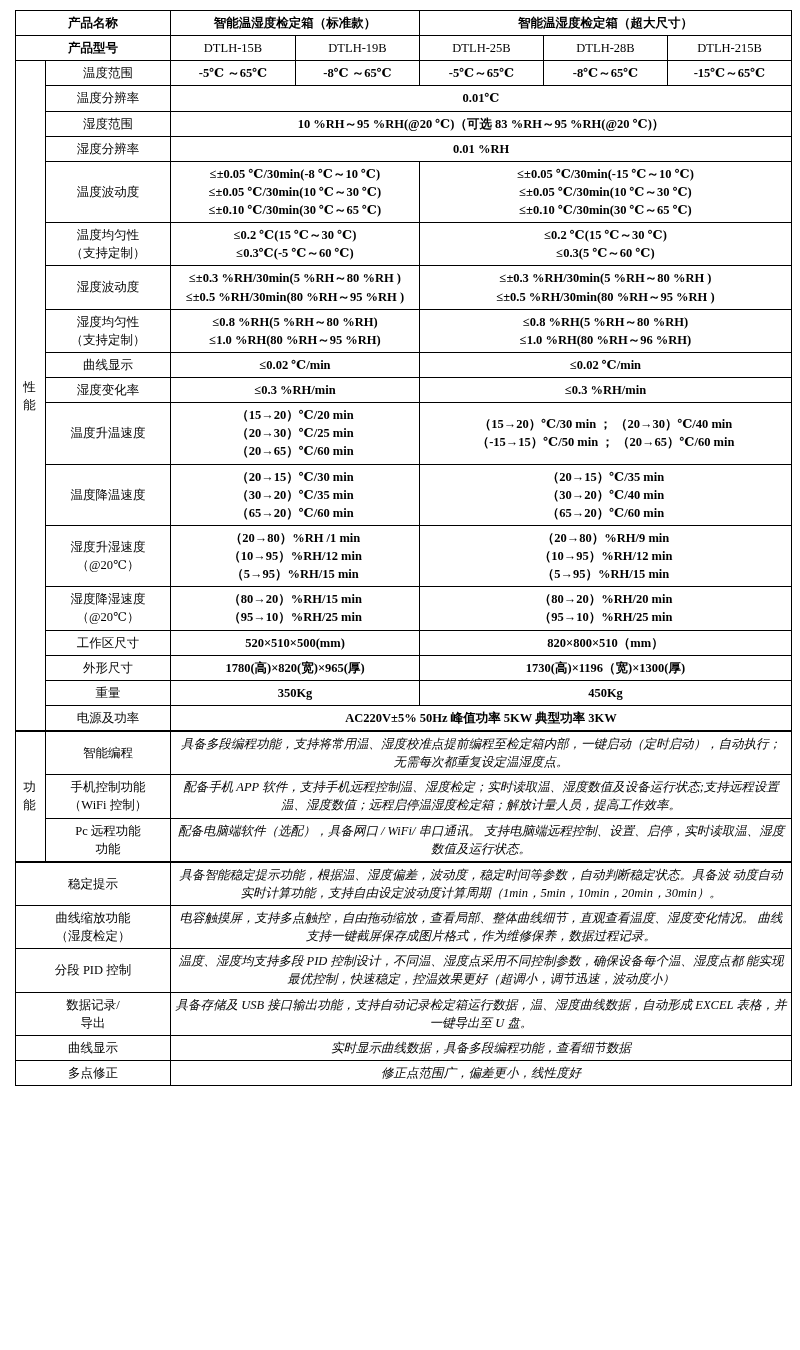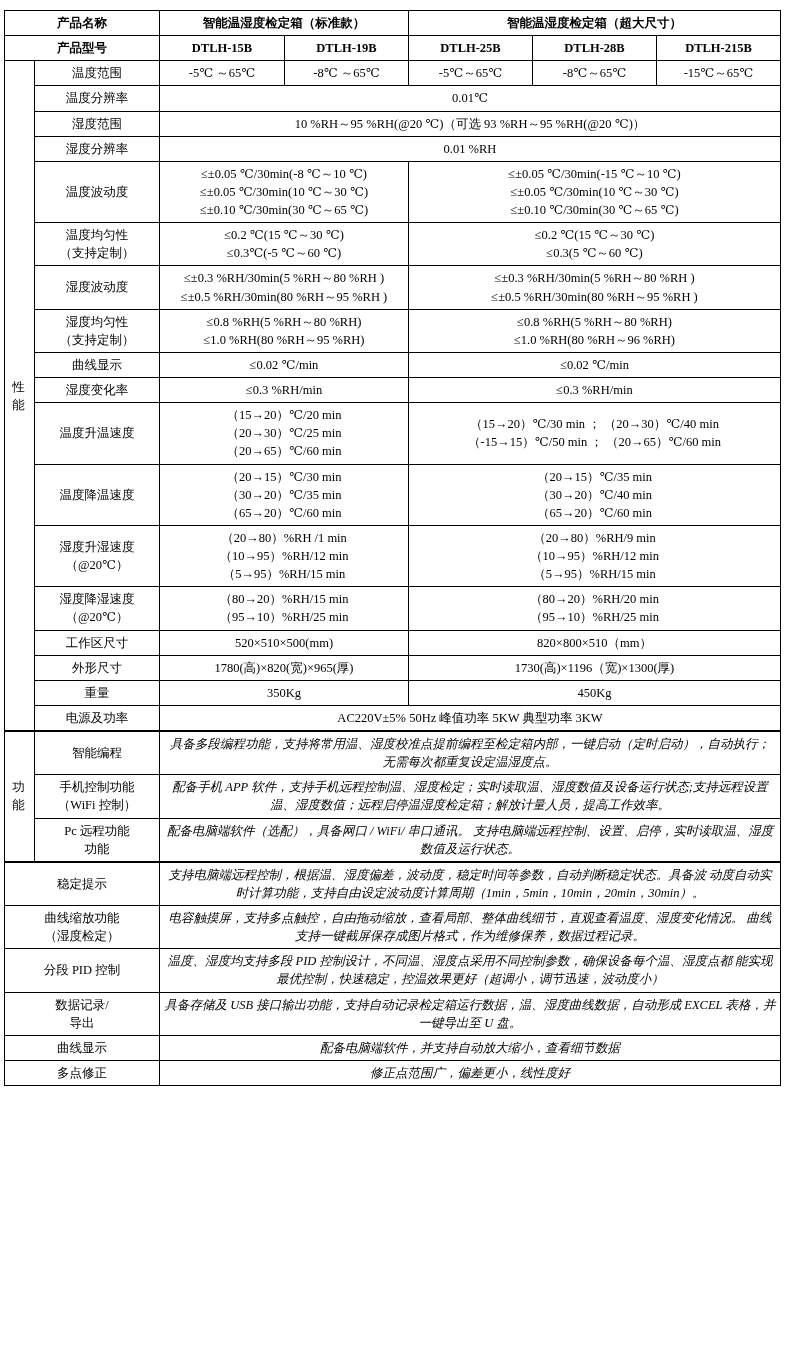--- a/index.html
+++ b/index.html
@@ -10,58 +10,59 @@
   body {
     width: 800px;
     height: 1350px;
     font-family: "Liberation Serif", "DejaVu Serif", serif;
     color: #000;
   }
   #sheet {
     width: 800px;
     height: 1350px;
     box-sizing: border-box;
-    padding: 10px 12px 10px 4px;
+    padding: 10px 12px 10px 15px;
   }
   table.spec {
     border-collapse: collapse;
     width: 776px;
     table-layout: fixed;
   }
   table.spec td {
     border: 1px solid #000;
     text-align: center;
     vertical-align: middle;
     font-size: 12.5px;
     line-height: 1.45;
     padding: 3px 4px;
     word-break: break-word;
   }
   td.hdr {
     font-weight: bold;
     font-size: 13.5px;
   }
   td.model {
-    font-weight: bold;
+    font-weight: normal;
     font-size: 13px;
   }
   td.rowlabel {
     font-size: 12.5px;
     margin-left: 29px;
   }
   td.sidelabel {
     font-size: 13.5px;
     font-weight: normal;
     letter-spacing: 2px;
   }
   td.sidelabel span {
     display: block;
   }
   td.val {
     font-size: 12.5px;
+    font-weight: bold;
   }
   td.lefttext {
     text-align: left;
     font-size: 12.5px;
     line-height: 1.5;
     padding: 5px 8px;
     font-style: italic;
   }
   .ml {
     display: block;
@@ -109,21 +110,21 @@
           <td class="val">-5℃～65℃</td>
           <td class="val">-8℃～65℃</td>
           <td class="val">-15℃～65℃</td>
         </tr>
         <tr>
           <td class="rowlabel">温度分辨率</td>
           <td class="val" colspan="5">0.01℃</td>
         </tr>
         <tr>
           <td class="rowlabel">湿度范围</td>
-          <td class="val" colspan="5">10 %RH～95 %RH(@20 ℃)（可选 93 %RH～95 %RH(@20 ℃)）</td>
+          <td class="val" colspan="5">10 %RH～95 %RH(@20 ℃)（可选 83 %RH～95 %RH(@20 ℃)）</td>
         </tr>
         <tr>
           <td class="rowlabel">湿度分辨率</td>
           <td class="val" colspan="5">0.01 %RH</td>
         </tr>
         <tr>
           <td class="rowlabel">温度波动度</td>
           <td class="val" colspan="2">
             <span class="ml">≤±0.05 ℃/30min(-8 ℃～10 ℃)</span>
             <span class="ml">≤±0.05 ℃/30min(10 ℃～30 ℃)</span>
@@ -299,21 +300,21 @@
           <td class="rowlabel">
             <span class="ml">Pc 远程功能</span>
             <span class="ml">功能</span>
           </td>
           <td class="lefttext" colspan="5">配备电脑端软件（选配），具备网口 / WiFi/ 串口通讯。 支持电脑端远程控制、设置、启停，实时读取温、湿度数值及运行状态。</td>
         </tr>
         <tr class="sec-start">
           <td class="rowlabel" colspan="2">
             <span class="ml">稳定提示</span>
           </td>
-          <td class="lefttext" colspan="5">支持电脑端远程控制，根据温、湿度偏差，波动度，稳定时间等参数，自动判断稳定状态。具备波 动度自动实时计算功能，支持自由设定波动度计算周期（1min，5min，10min，20min，30min）。</td>
+          <td class="lefttext" colspan="5">具备智能稳定提示功能，根据温、湿度偏差，波动度，稳定时间等参数，自动判断稳定状态。具备波 动度自动实时计算功能，支持自由设定波动度计算周期（1min，5min，10min，20min，30min）。</td>
         </tr>
         <tr>
           <td class="rowlabel" colspan="2">
             <span class="ml">曲线缩放功能</span>
             <span class="ml">（湿度检定）</span>
           </td>
           <td class="lefttext" colspan="5">电容触摸屏，支持多点触控，自由拖动缩放，查看局部、整体曲线细节，直观查看温度、湿度变化情况。 曲线支持一键截屏保存成图片格式，作为维修保养，数据过程记录。</td>
         </tr>
         <tr>
           <td class="rowlabel" colspan="2">
@@ -325,21 +326,21 @@
           <td class="rowlabel" colspan="2">
             <span class="ml">数据记录/</span>
             <span class="ml">导出</span>
           </td>
           <td class="lefttext" colspan="5">具备存储及 USB 接口输出功能，支持自动记录检定箱运行数据，温、湿度曲线数据，自动形成 EXCEL 表格，并一键导出至 U 盘。</td>
         </tr>
         <tr>
           <td class="rowlabel" colspan="2">
             <span class="ml">曲线显示</span>
           </td>
-          <td class="lefttext" colspan="5">配备电脑端软件，并支持自动放大缩小，查看细节数据</td>
+          <td class="lefttext" colspan="5">实时显示曲线数据，具备多段编程功能，查看细节数据</td>
         </tr>
         <tr>
           <td class="rowlabel" colspan="2">
             <span class="ml">多点修正</span>
           </td>
           <td class="lefttext" colspan="5">修正点范围广，偏差更小，线性度好</td>
         </tr>
       </tbody>
   </table>
 </div>

